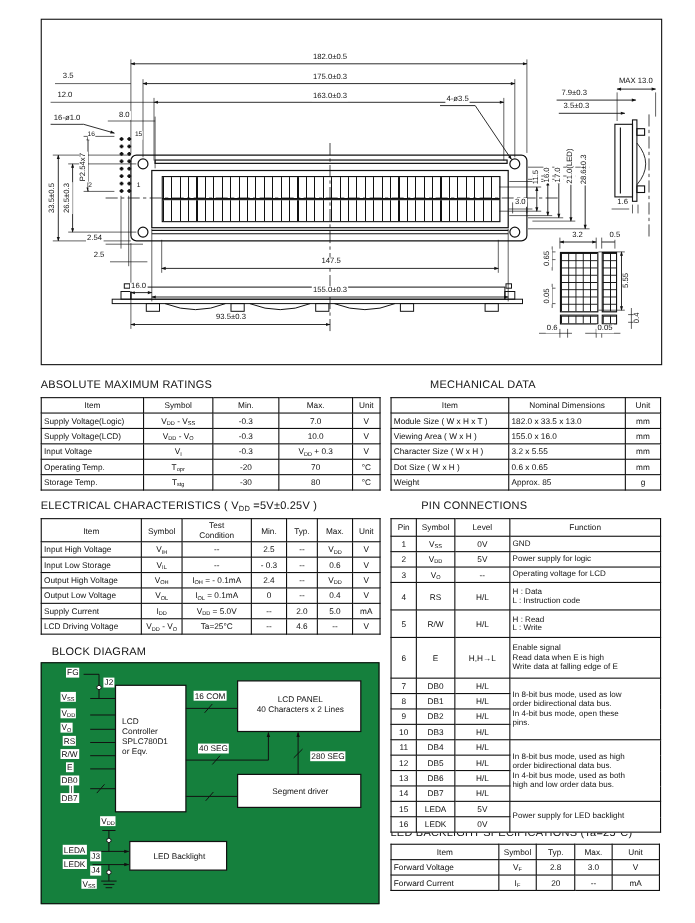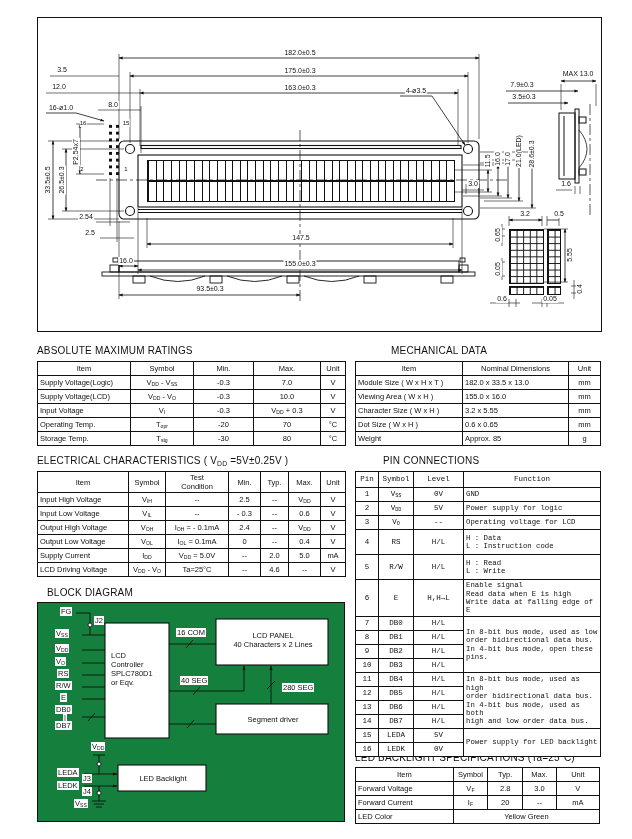--- a/index.html
+++ b/index.html
@@ -359,21 +359,21 @@
     <tr>
           <td class="l">Input  High Voltage</td>
           <td class="c">V<sub>IH</sub></td>
           <td class="c">--</td>
           <td class="c">2.5</td>
           <td class="c">--</td>
           <td class="c">V<sub>DD</sub></td>
           <td class="c">V</td>
         </tr>
     <tr>
-          <td class="l">Input  Low Voltage</td>
+          <td class="l">Input  Low Storage</td>
           <td class="c">V<sub>IL</sub></td>
           <td class="c">--</td>
           <td class="c">- 0.3</td>
           <td class="c">--</td>
           <td class="c">0.6</td>
           <td class="c">V</td>
         </tr>
     <tr>
           <td class="l">Output High Voltage</td>
           <td class="c">V<sub>OH</sub></td>
@@ -406,21 +406,21 @@
           <td class="c">V<sub>DD</sub> - V<sub>O</sub></td>
           <td class="c">Ta=25°C</td>
           <td class="c">--</td>
           <td class="c">4.6</td>
           <td class="c">--</td>
           <td class="c">V</td>
         </tr>
   </tbody>
     </table>
 
-  <table class="dt" style="left:355px;top:471px;width:245px;font-family:Liberation Mono, monospace;">
+  <table class="dt" style="left:355px;top:471px;width:245px;">
     <colgroup>
         <col style="width:23px">
         <col style="width:35px">
         <col style="width:50px">
         <col style="width:137px">
       </colgroup>
     <tbody>
         <tr style="height:16px;">
       <th>Pin</th>
           <th>Symbol</th>
@@ -628,20 +628,16 @@
           <td class="c">3.0</td>
           <td class="c">V</td>
         </tr>
     <tr>
           <td class="l">Forward Current</td>
           <td class="c">I<sub>F</sub></td>
           <td class="c">20</td>
           <td class="c">--</td>
           <td class="c">mA</td>
         </tr>
-    <tr>
-          <td class="l">LED Color</td>
-          <td class="c" colspan="4">Yellow Green</td>
-        </tr>
   </tbody>
     </table>
 
 </div>
 
 </body></html>

